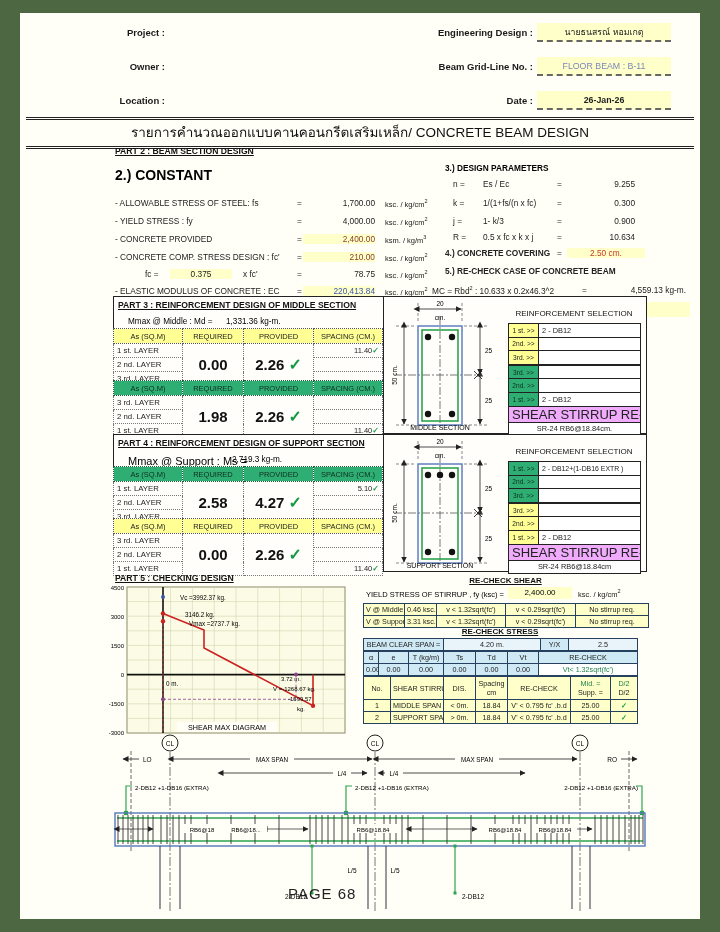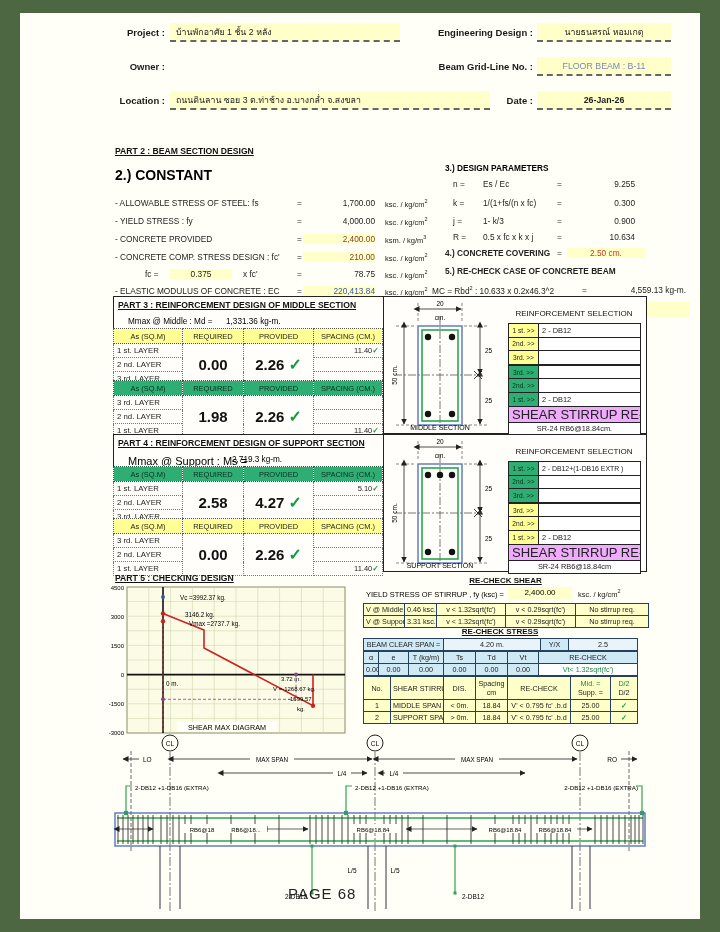--- a/index.html
+++ b/index.html
@@ -69,33 +69,32 @@
     </marker>
     <marker id="ahs" markerWidth="7" markerHeight="7" refX="0.5" refY="3" orient="auto-start-reverse" markerUnits="userSpaceOnUse">
       <path d="M0,0L6,3L0,6z" fill="#222"></path>
     </marker>
   </defs>
 </svg>
 
 <div id="page">
 
   <div class="abs hlabel" style="left:40px;top:10px;width:105px">Project :</div>
-  <div class="abs hval" style="left:150px;top:10px;width:218px">บ้านพักอาศัย 1 ชั้น 2 หลัง</div>
   <div class="abs hlabel" style="left:395px;top:10px;width:118px">Engineering Design :</div>
   <div class="abs hval eng-val" style="left:517px;top:10px;width:122px">นายธนสรณ์ หอมเกตุ</div>
 
   <div class="abs hlabel" style="left:40px;top:44px;width:105px">Owner :</div>
   <div class="abs hlabel" style="left:395px;top:44px;width:118px">Beam Grid-Line No. :</div>
   <div class="abs hval grid-val" style="left:517px;top:44px;width:122px">FLOOR BEAM : B-11</div>
 
   <div class="abs hlabel" style="left:40px;top:78px;width:105px">Location :</div>
-  <div class="abs hval" style="left:150px;top:78px;width:308px">ถนนดินลาน  ซอย 3  ต.ท่าช้าง  อ.บางกล่ำ จ.สงขลา</div>
   <div class="abs hlabel" style="left:395px;top:78px;width:118px">Date :</div>
   <div class="abs hval date-val" style="left:517px;top:78px;width:122px">26-Jan-26</div>
 
+  <div id="title">รายการคำนวณออกแบบคานคอนกรีตเสริมเหล็ก/ CONCRETE BEAM DESIGN</div>
 
   <div class="ph" style="left:95px;top:133px">PART 2 : BEAM SECTION DESIGN</div>
   <div class="abs" style="left:95px;top:154px;font-size:14px;font-weight:700">2.)  CONSTANT</div>
   <div class="abs" style="left:425px;top:150px;font-size:8.3px;font-weight:700">3.)  DESIGN PARAMETERS</div>
 
 
   <div class="p2row" style="left:95px;top:185px;width:420px">
     <span class="c" style="left:0">- ALLOWABLE STRESS OF STEEL: fs</span>
     <span class="c" style="left:182px">=</span>
     <span class="c valc" style="left:188px">1,700.00</span>

